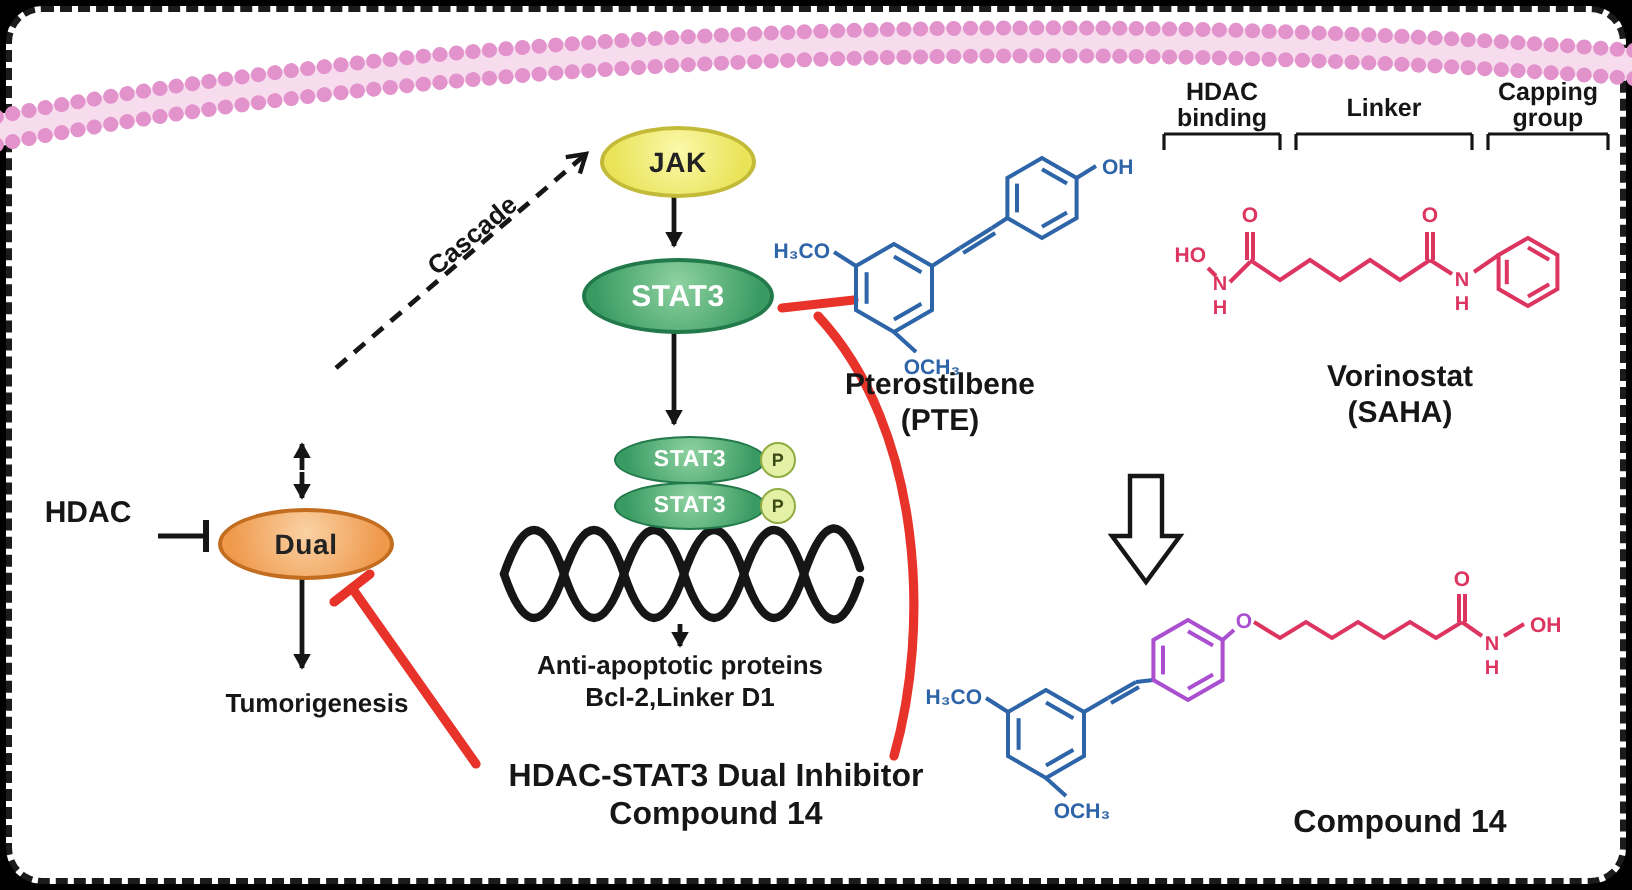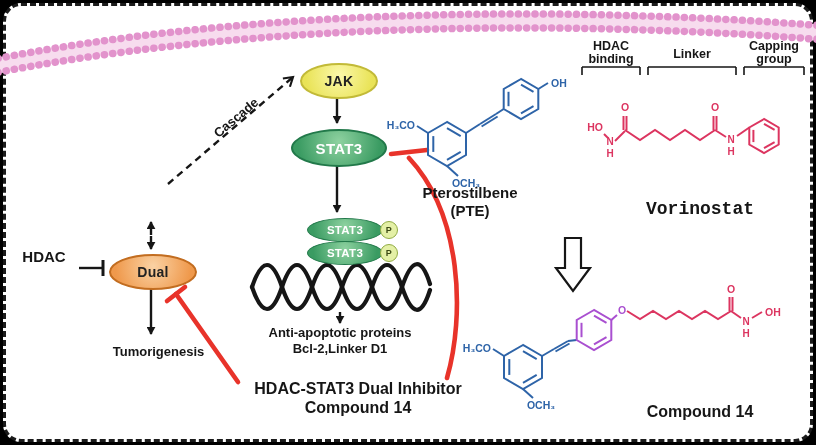--- a/index.html
+++ b/index.html
@@ -190,19 +190,20 @@
   <div class="lbl" style="left:198px;top:379px;width:320px;font-size:16px;line-height:19px;">
     <div>HDAC-STAT3 Dual Inhibitor</div>
     <div>Compound 14</div>
   </div>
 
   <div class="lbl" style="left:388px;top:184px;width:164px;font-size:15px;line-height:18px;">
     <div>Pterostilbene</div>
     <div>(PTE)</div>
   </div>
 
-  <div class="lbl" style="left:618px;top:200px;width:164px;font-size:18px;line-height:18px;font-family:Liberation Mono, monospace;">
+  <div class="lbl" style="left:618px;top:180px;width:164px;font-size:15px;line-height:18px;">
     <div>Vorinostat</div>
+    <div>(SAHA)</div>
   </div>
 
 
   <div class="lbl" style="left:612px;top:403px;width:176px;font-size:16px;">Compound 14</div>
 </div>
 
 </body></html>

